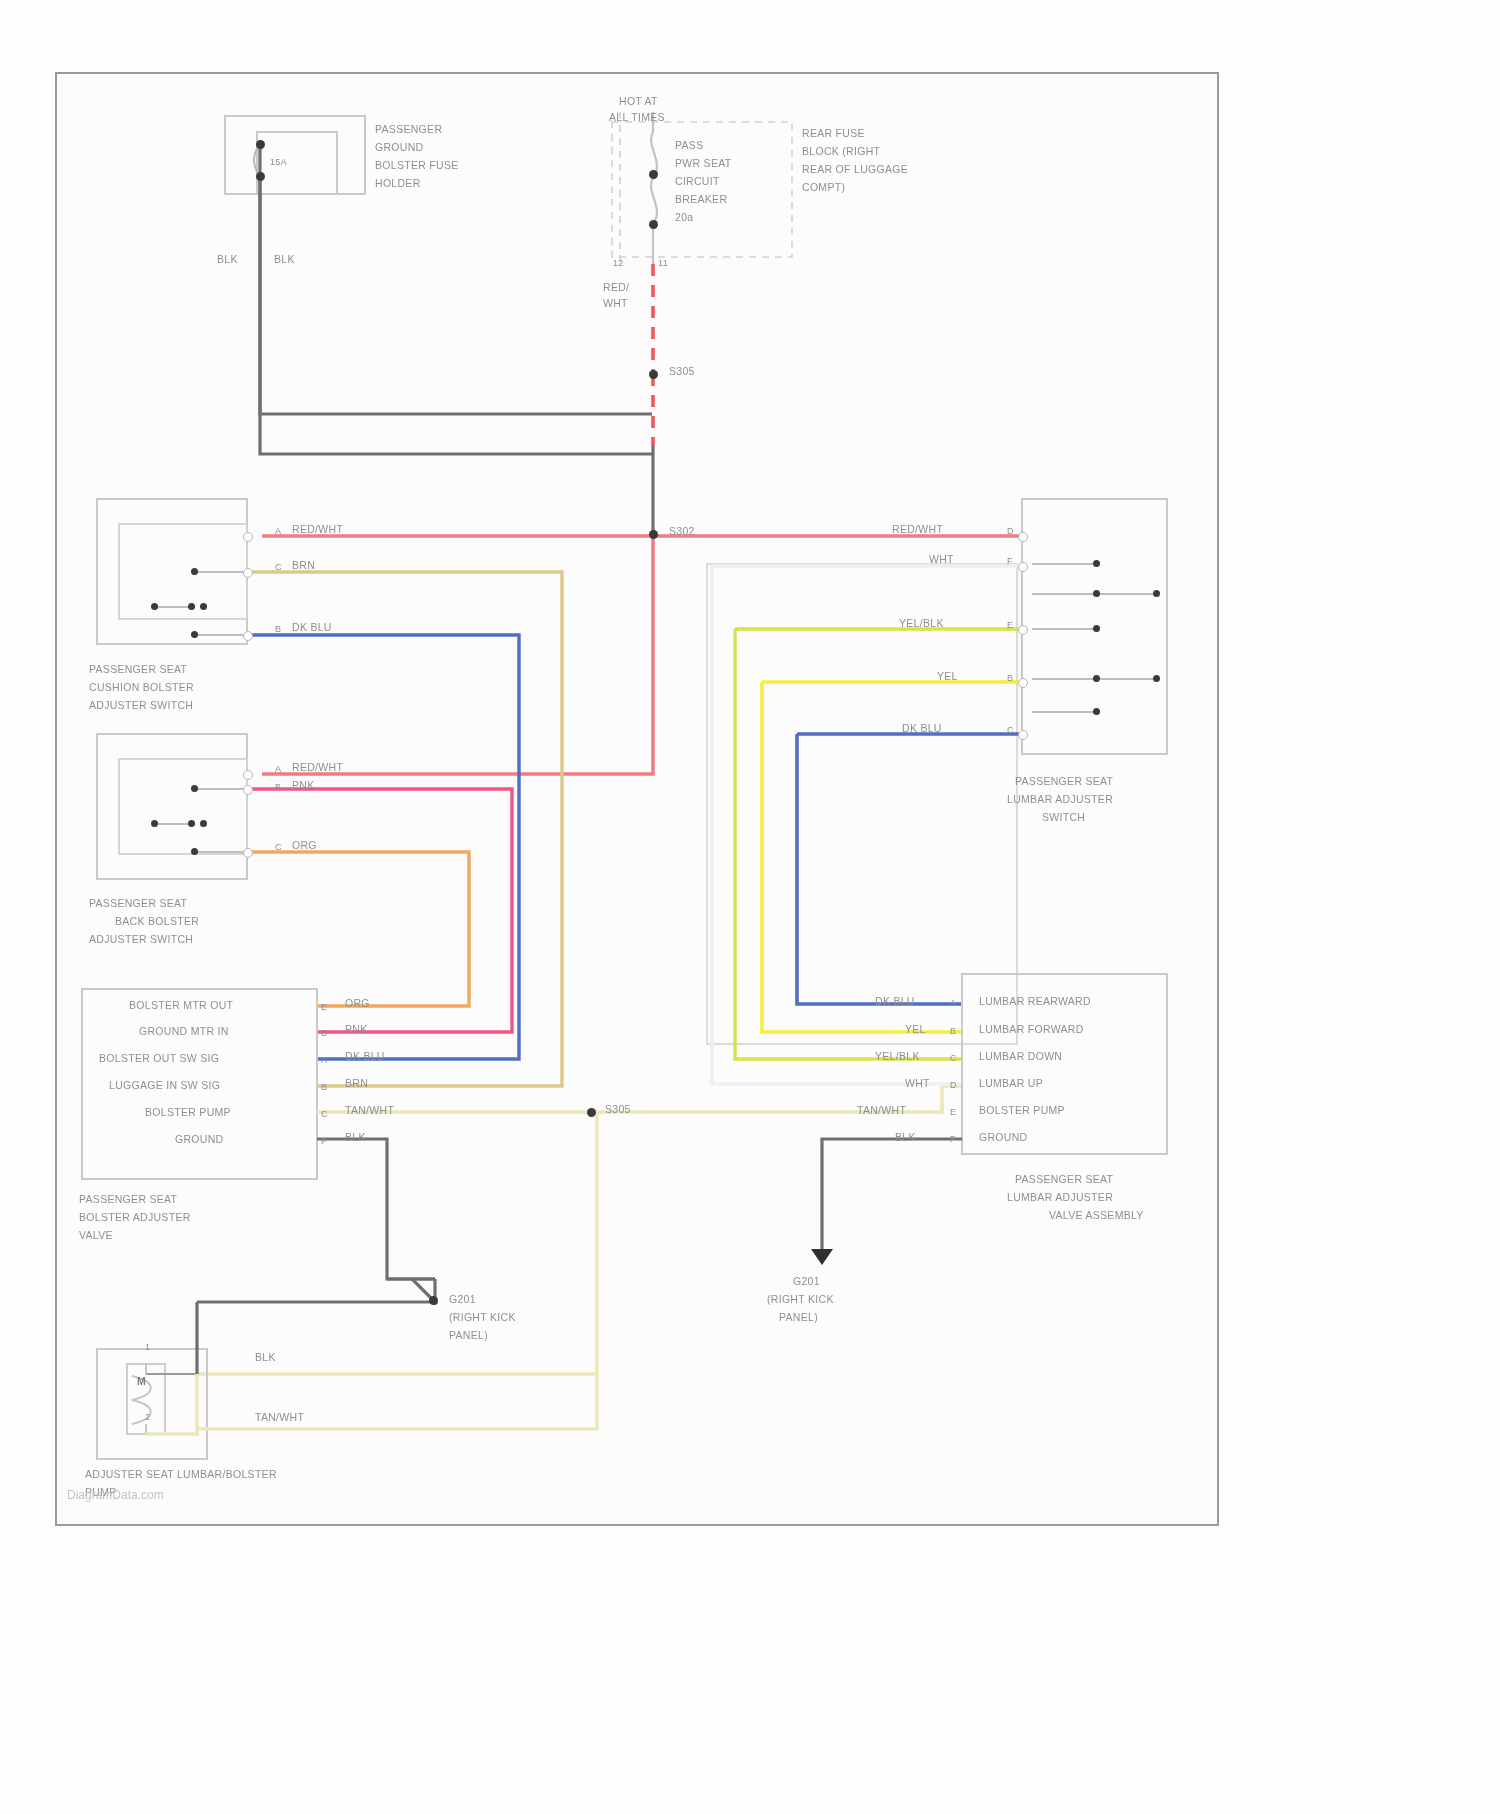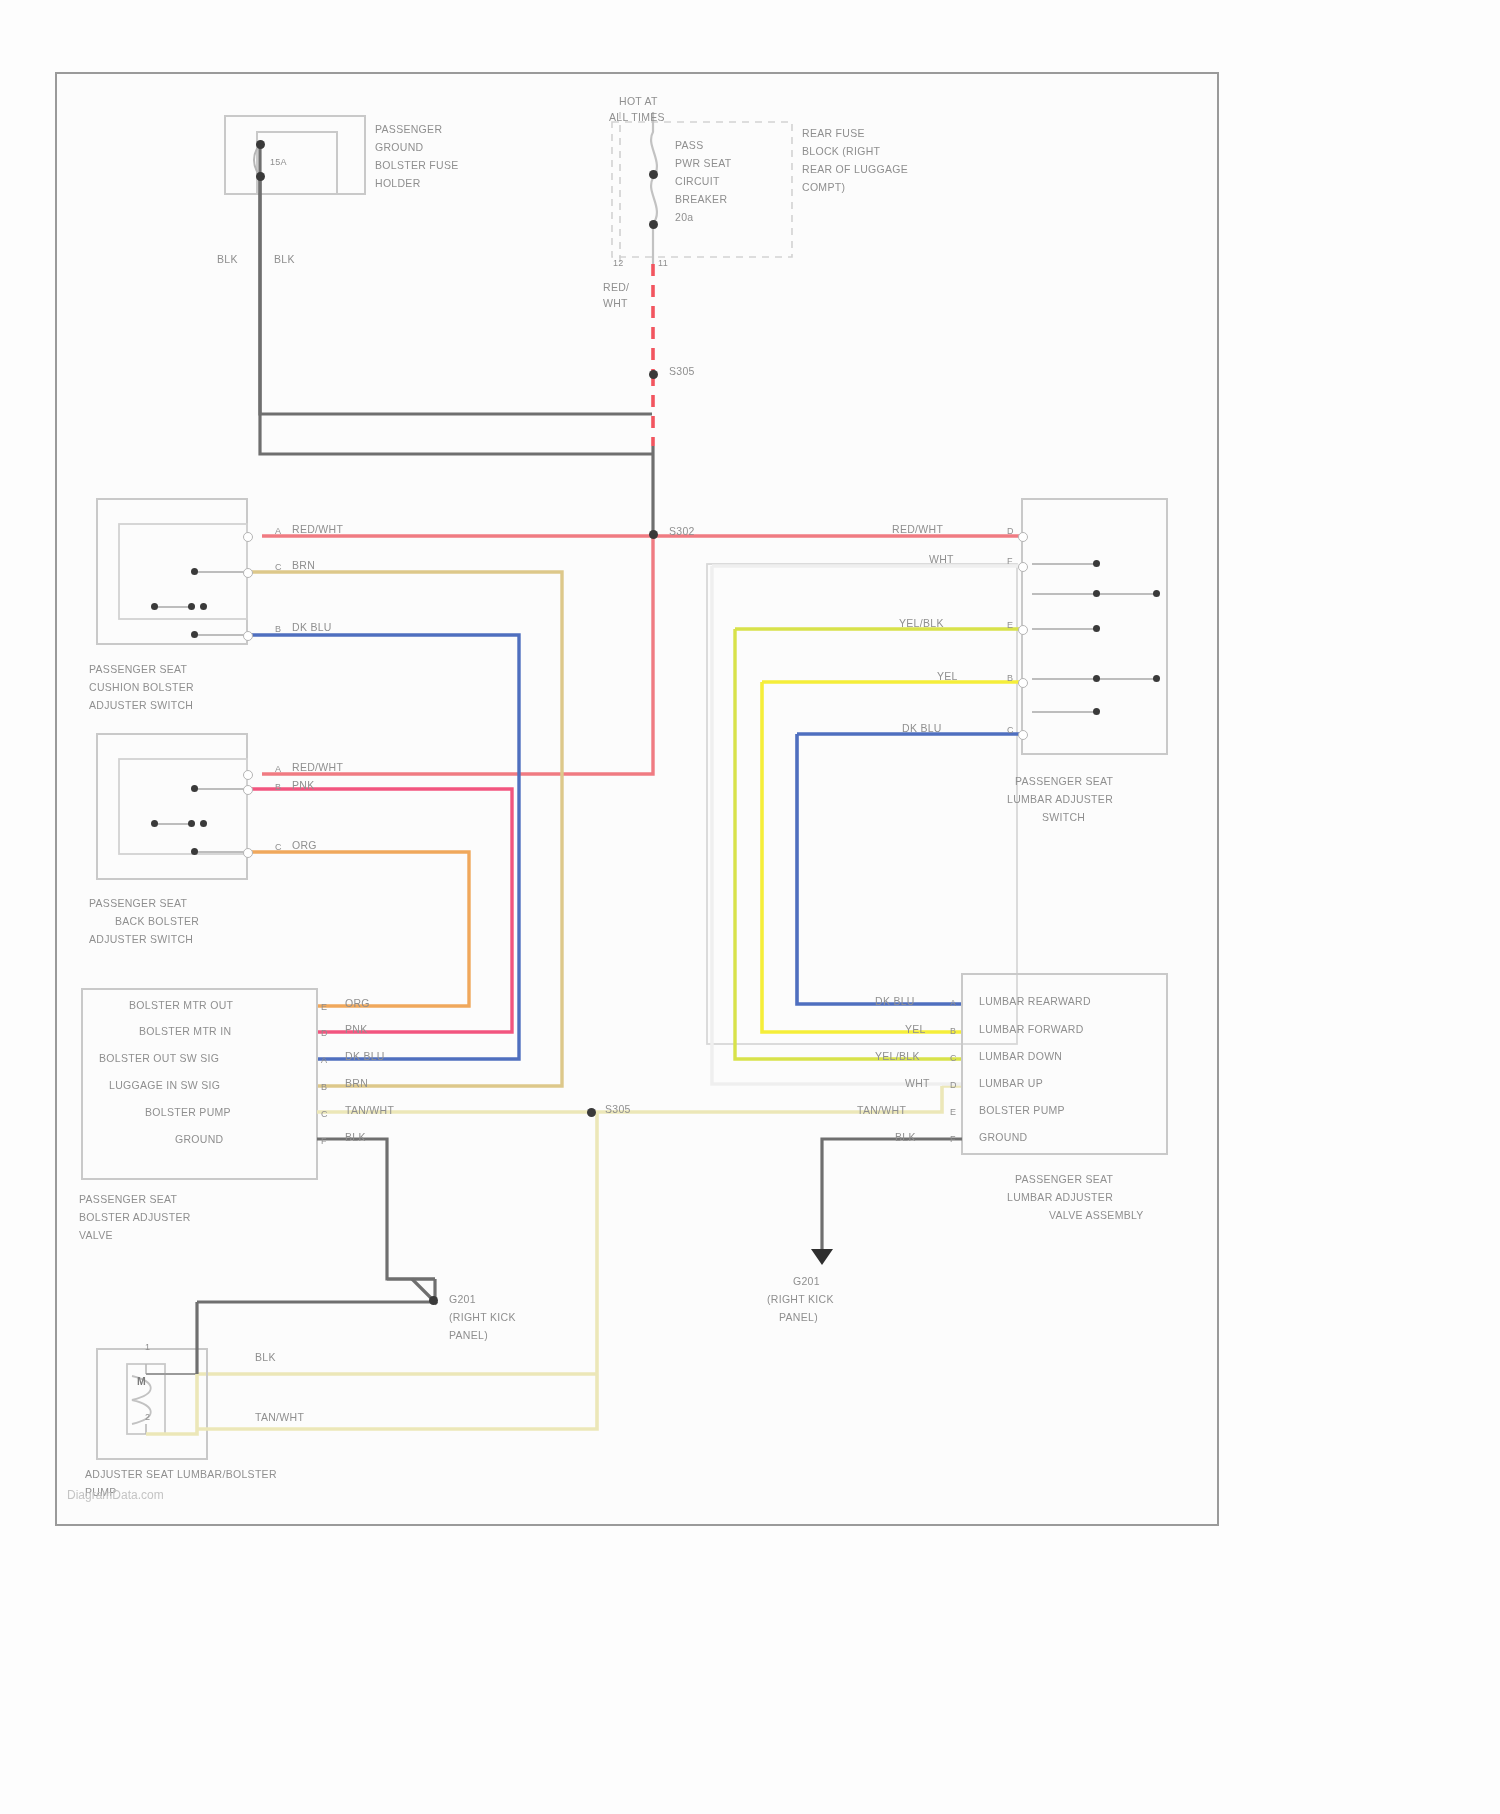--- a/index.html
+++ b/index.html
@@ -266,21 +266,21 @@
     <div class="lbl" style="left:235px; top:764px;">ORG</div>
     <div class="lbl tiny" style="left:218px; top:766px;">C</div>
     <div class="lbl" style="left:32px; top:822px;">PASSENGER SEAT</div>
     <div class="lbl" style="left:32px; top:840px;margin-left:26px;">BACK BOLSTER</div>
     <div class="lbl" style="left:32px; top:858px;">ADJUSTER SWITCH</div>
 
     <div class="lbl" style="left:72px; top:924px;">BOLSTER MTR OUT</div>
     <div class="lbl tiny" style="left:264px; top:926px;">E</div>
     <div class="lbl" style="left:288px; top:922px;">ORG</div>
 
-    <div class="lbl" style="left:82px; top:950px;">BOLSTER MTR IN</div>
+    <div class="lbl" style="left:82px; top:950px;">GROUND MTR IN</div>
     <div class="lbl tiny" style="left:264px; top:952px;">D</div>
     <div class="lbl" style="left:288px; top:948px;">PNK</div>
 
     <div class="lbl" style="left:42px; top:977px;">BOLSTER OUT SW SIG</div>
     <div class="lbl tiny" style="left:264px; top:979px;">A</div>
     <div class="lbl" style="left:288px; top:975px;">DK BLU</div>
 
     <div class="lbl" style="left:52px; top:1004px;">LUGGAGE IN SW SIG</div>
     <div class="lbl tiny" style="left:264px; top:1006px;">B</div>
     <div class="lbl" style="left:288px; top:1002px;">BRN</div>

